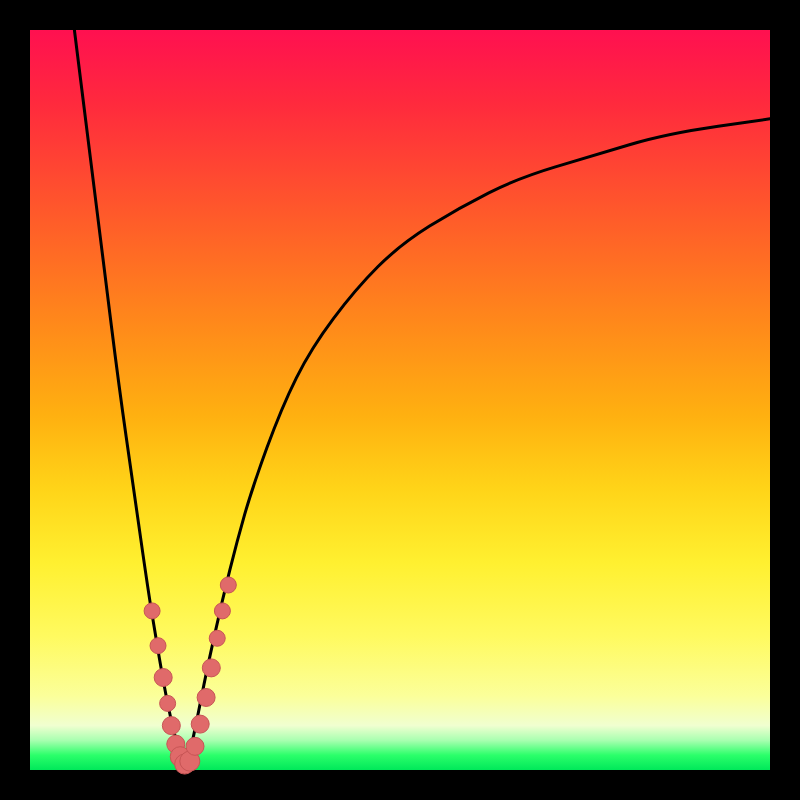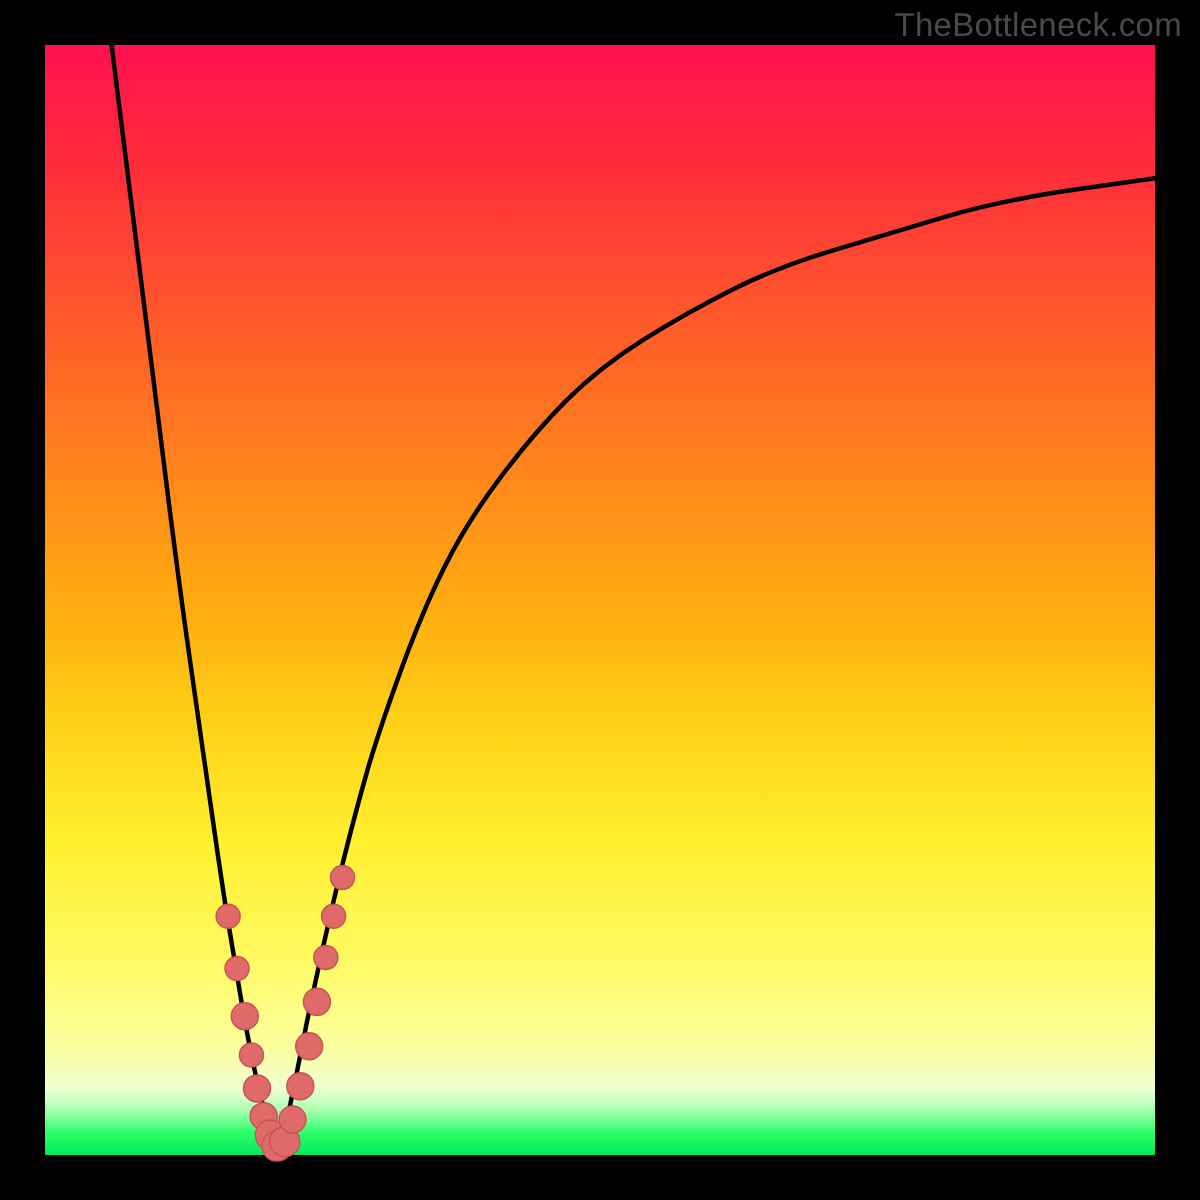--- a/index.html
+++ b/index.html
@@ -85,14 +85,13 @@
           <circle cx="165.02" cy="716.32" r="9" fill="#e06a6a" stroke="#c75555" stroke-width="1"></circle>
           <circle cx="170.20" cy="694.12" r="9" fill="#e06a6a" stroke="#c75555" stroke-width="1"></circle>
           <circle cx="176.12" cy="667.48" r="9" fill="#e06a6a" stroke="#c75555" stroke-width="1"></circle>
           <circle cx="181.30" cy="637.88" r="9" fill="#e06a6a" stroke="#c75555" stroke-width="1"></circle>
           <circle cx="187.22" cy="608.28" r="8" fill="#e06a6a" stroke="#c75555" stroke-width="1"></circle>
           <circle cx="192.40" cy="580.90" r="8" fill="#e06a6a" stroke="#c75555" stroke-width="1"></circle>
           <circle cx="198.32" cy="555.00" r="8" fill="#e06a6a" stroke="#c75555" stroke-width="1"></circle>
         </g>
     </svg>
   </div>
-  <div class="watermark">TheBottleneck.com</div>
 </div>
 
 </body></html>

